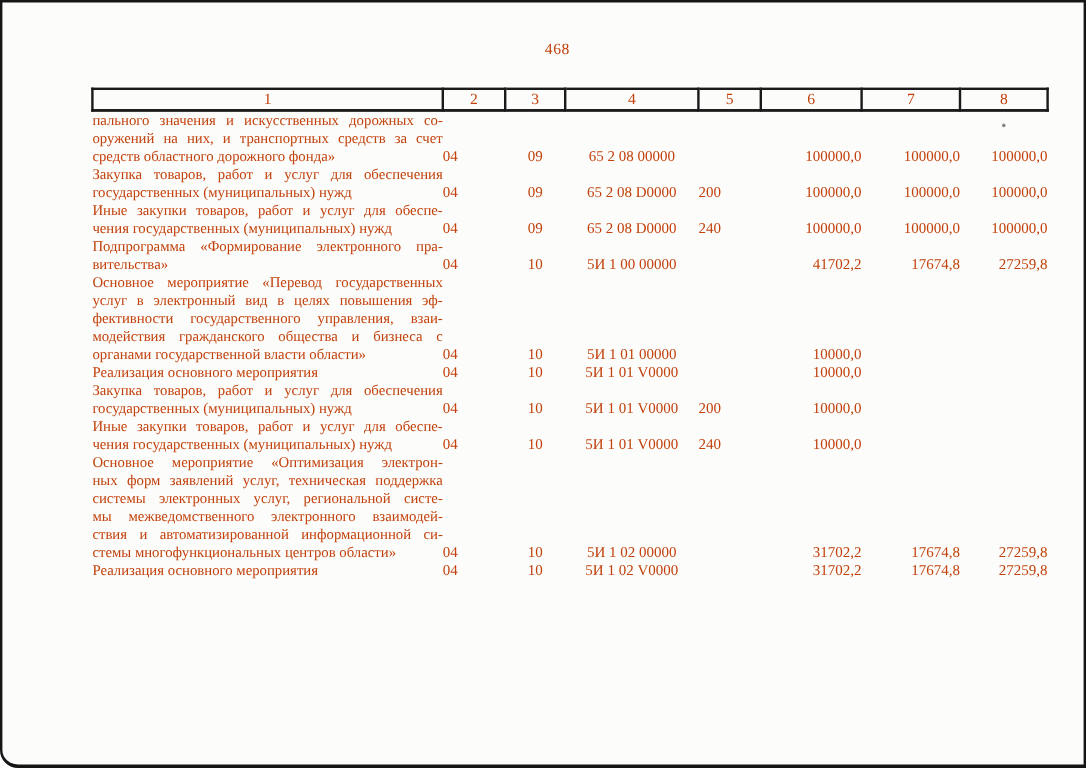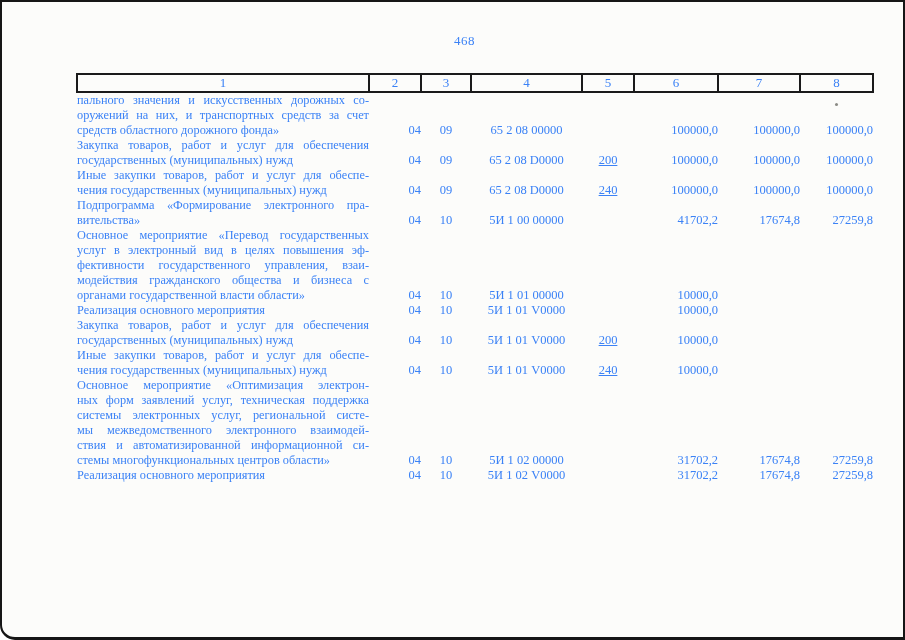--- a/index.html
+++ b/index.html
@@ -5,21 +5,21 @@
   html,body { margin:0; padding:0; background:#ffffff; }
   .page {
     position:relative;
     width:905px; height:640px;
     box-sizing:border-box;
     background:#fcfcfa;
     border:2px solid #161616;
     border-bottom-width:3px;
     border-radius:0 0 0 15px;
     font-family:"Liberation Serif","DejaVu Serif",serif;
-    color:#3b82f6;
+    color:#c2410c;
     overflow:hidden;
   }
   .pagenum {
     position:absolute; top:31px; left:0; width:100%;
     text-align:center; font-size:13px; letter-spacing:0.5px;
     transform:translateX(12px);
   }
   table.budget {
     position:absolute; left:74px; top:71px;
     width:798px;
@@ -43,24 +43,24 @@
   }
   td.c1 { padding-left:4px; padding-right:1px; }
   .ln {
     font-size:12.3px;
     line-height:15px;
     text-align:justify;
     text-align-last:justify;
     white-space:nowrap;
   }
   .ln-last { text-align-last:left; }
-  td.c2 { text-align:right; }
+  td.c2 { text-align:left; }
   td.c3 { text-align:center; padding-left:10px; }
   td.c4 { text-align:center; padding-left:12px; white-space:nowrap; }
-  td.c5 { text-align:center; padding-left:10px;text-decoration:underline; }
+  td.c5 { text-align:left; padding-left:10px; }
   td.c6 { text-align:right; padding-right:11px; }
   td.c7 { text-align:right; padding-right:17px; }
   td.c8 { text-align:right; padding-right:8px; }
   .speck {
     position:absolute; left:833px; top:101px;
     width:3px; height:3px; border-radius:50%;
     background:#8a8a84;
   }
 </style>
 </head>

